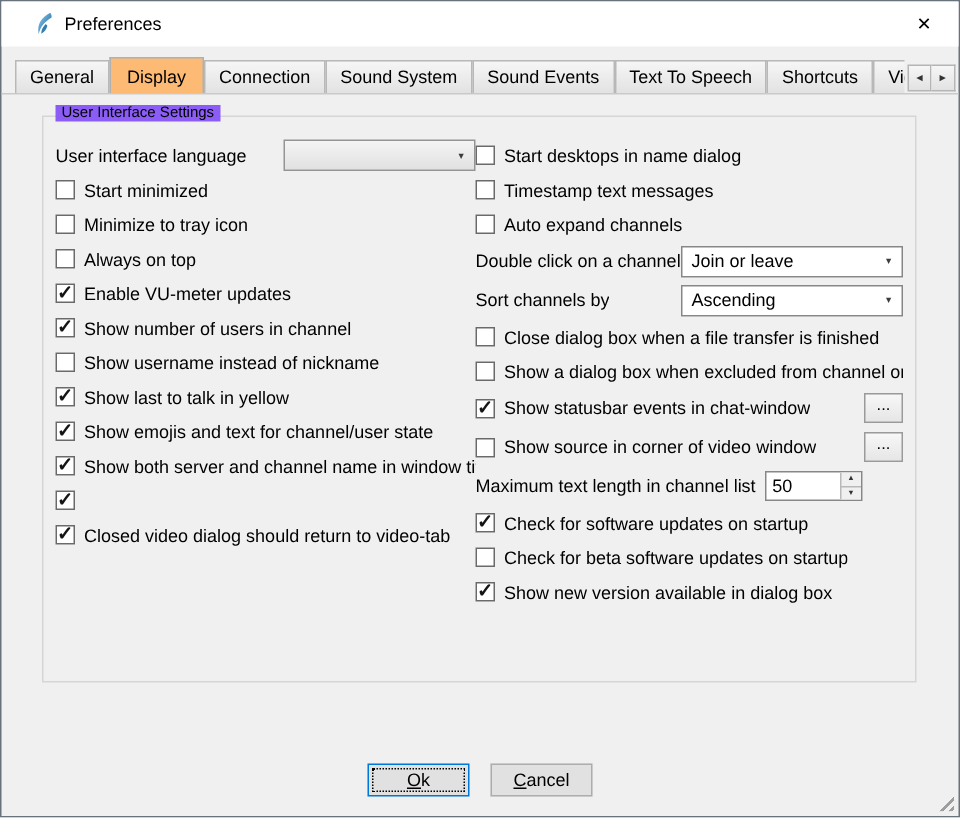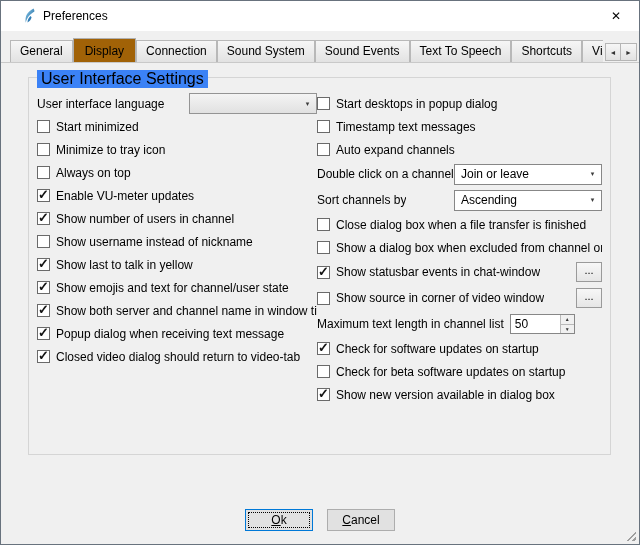--- a/index.html
+++ b/index.html
@@ -16,29 +16,29 @@
   .app-icon { width: 16px; height: 16px; margin-right: 6px; flex: none; }
   .app-icon svg { width: 16px; height: 16px; display: block; }
   .title { font-size: 12px; }
   .close-btn { margin-left: auto; width: 46px; height: 30px; display: flex; align-items: center; justify-content: center; font-size: 12px; color: #000; cursor: default; }
 
   
   .tabbar { position: relative; height: 32px; display: flex; align-items: flex-end; padding: 0 36px 0 9px; border-bottom: 1px solid #c9c9c9; }
   .tabs { display: flex; align-items: flex-end; overflow: hidden; flex: 1; min-width: 0; }
   .tab { flex: none; white-space: nowrap; padding: 3px 9px 4px; border: 1px solid #b8b8b8; border-bottom: none;
          background: linear-gradient(#f6f6f6, #e2e2e2); font-size: 12px; }
-  .tab.selected { background: #a16207; padding: 5px 11px 5px; margin-bottom: -1px; border-color: #b0b0b0; position: relative; z-index: 2; margin-top: 20px; }
+  .tab.selected { background: #fdba74; padding: 5px 11px 5px; margin-bottom: -1px; border-color: #b0b0b0; position: relative; z-index: 2; margin-top: 20px; }
   .tabscroll { position: absolute; right: 2px; bottom: 1px; display: flex; }
   .tabscroll-btn { width: 16px; height: 18px; border: 1px solid #b5b5b5; background: linear-gradient(#f6f6f6, #e2e2e2);
                    font-size: 7px; color: #333; display: flex; align-items: center; justify-content: center; }
   .tabscroll-btn + .tabscroll-btn { border-left: none; }
 
   
   .groupbox { position: absolute; left: 27px; right: 28px; top: 76px; height: 378px; border: 1px solid #d5d5d5; }
-  .group-legend { position: absolute; top: -8px; left: 8px; background: #3b82f6; padding: 0 4px; font-size: 16px; }
+  .group-legend { position: absolute; top: -8px; left: 8px; background: #8b5cf6; padding: 0 4px; font-size: 10px; }
   .group-content { position: absolute; left: 8px; right: 8px; top: 14px; bottom: 6px; display: flex; }
   .col-left { width: 280px; flex: none; }
   .col-right { flex: 1; min-width: 0; }
 
   .row { display: flex; align-items: center; height: 23px; }
   .row-tall { height: 26px; }
   .lbl { white-space: nowrap; overflow: hidden; }
 
   
   .check-row { cursor: default; }
@@ -187,38 +187,37 @@
     <span class="checkbox checked">
                 <span class="checkmark">✓</span>
               </span>
     <span class="lbl">Show both server and channel name in window title</span>
   </div>
 
   <div class="row check-row">
     <span class="checkbox checked">
                 <span class="checkmark">✓</span>
               </span>
-    <span class="lbl">Popup dialog when receiving text message</span>
   </div>
 
 
   <div class="row check-row">
     <span class="checkbox checked">
                 <span class="checkmark">✓</span>
               </span>
     <span class="lbl">Closed video dialog should return to video-tab</span>
   </div>
 </div>
       </div>
 
       <div class="col-right">
         <div>
   <div class="row check-row">
     <span class="checkbox"></span>
-    <span class="lbl">Start desktops in popup dialog</span>
+    <span class="lbl">Start desktops in name dialog</span>
   </div>
 
   <div class="row check-row">
     <span class="checkbox"></span>
     <span class="lbl">Timestamp text messages</span>
   </div>
 
   <div class="row check-row">
     <span class="checkbox"></span>
     <span class="lbl">Auto expand channels</span>

